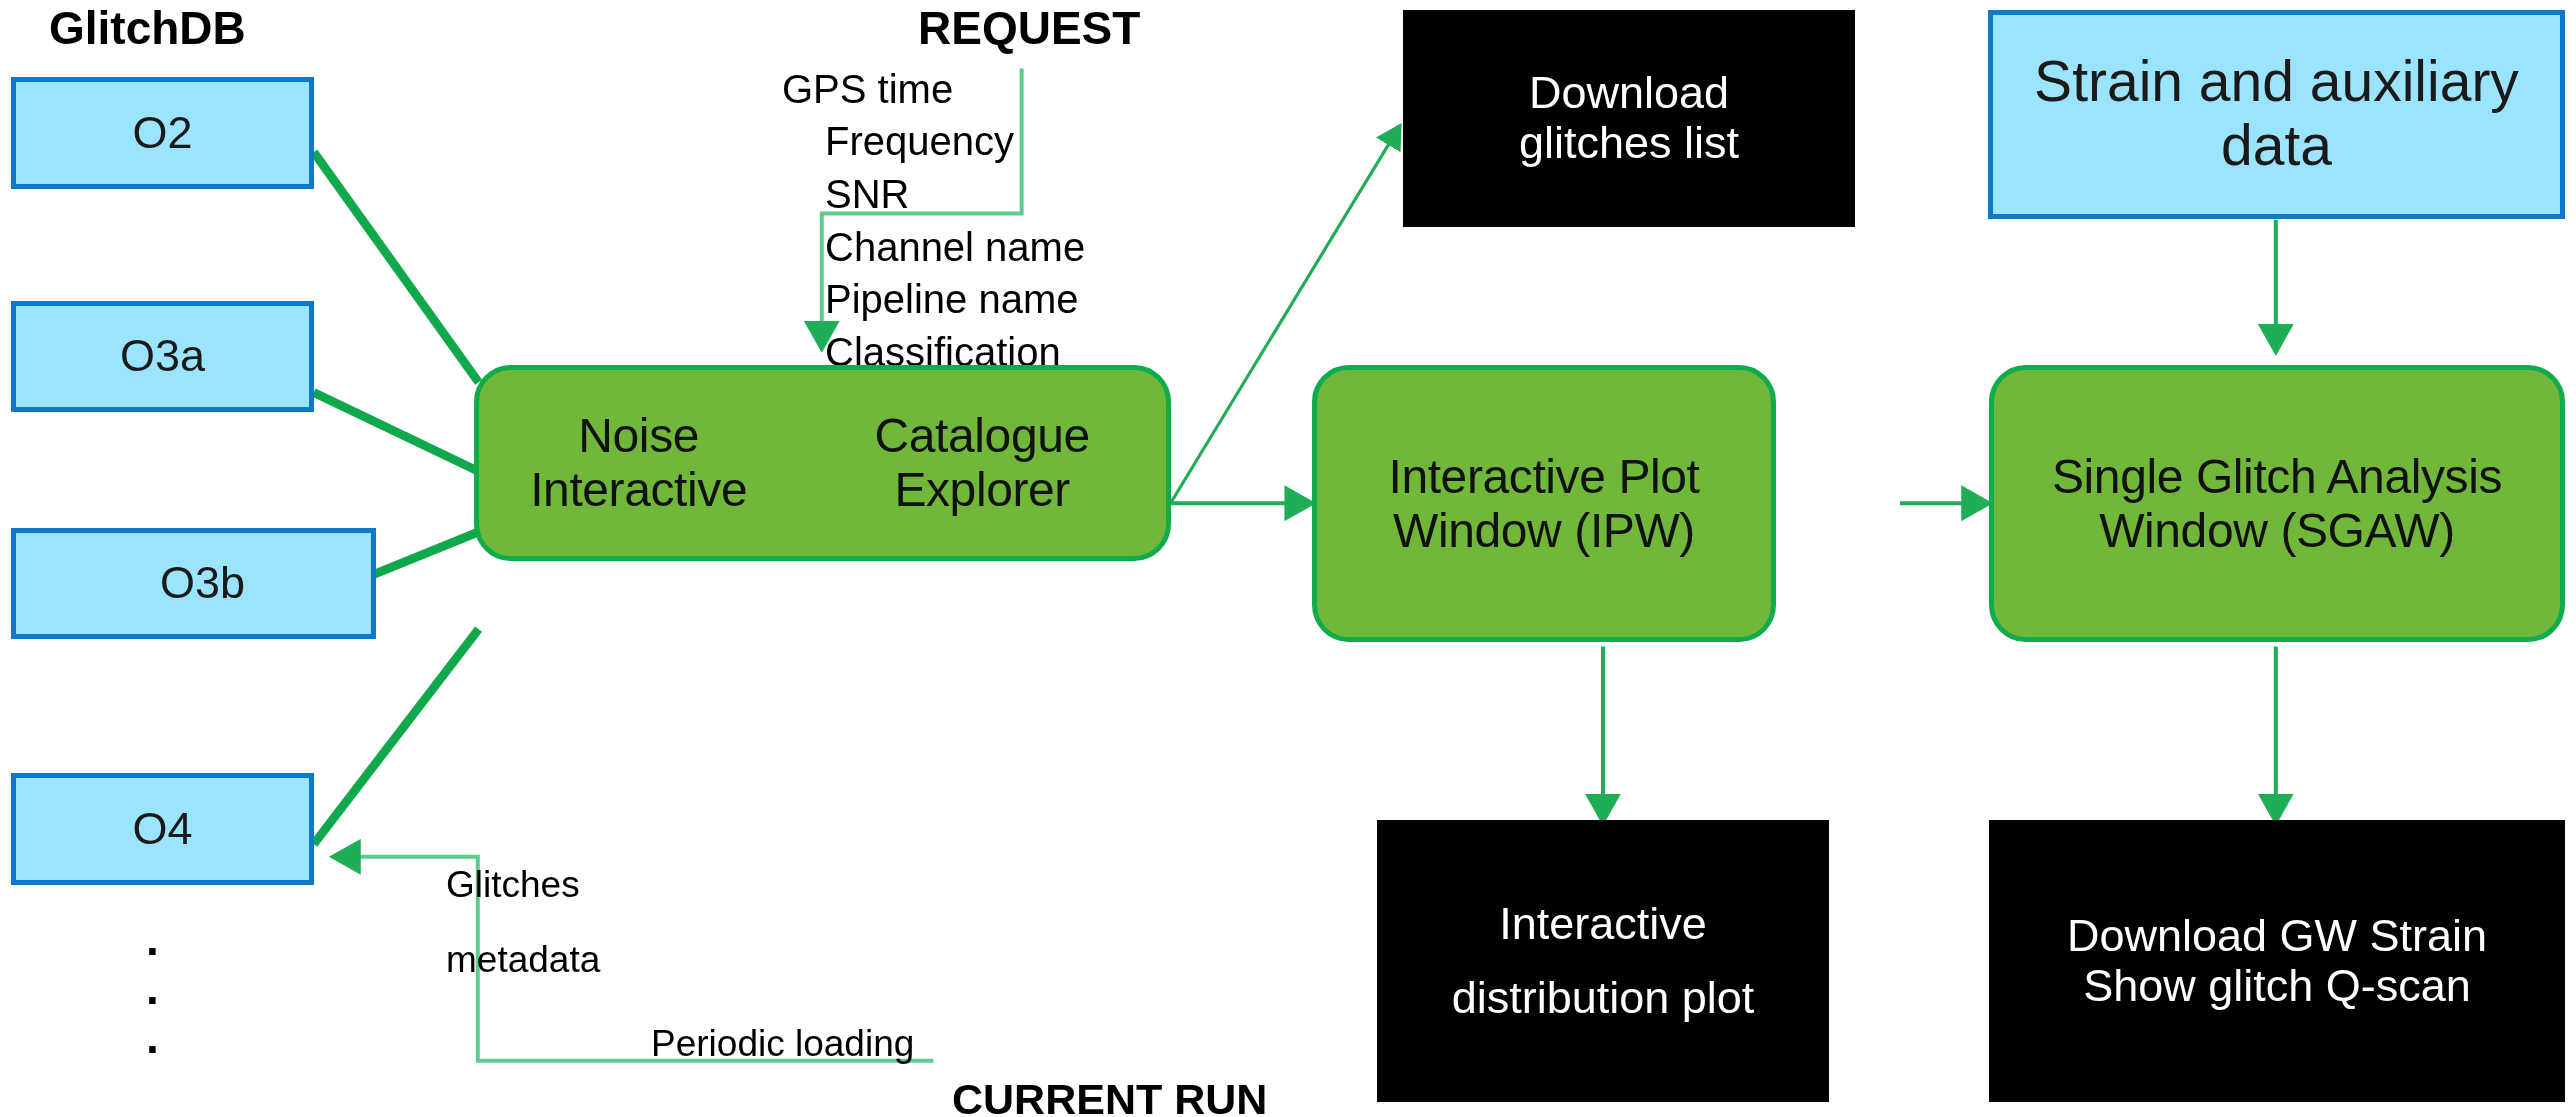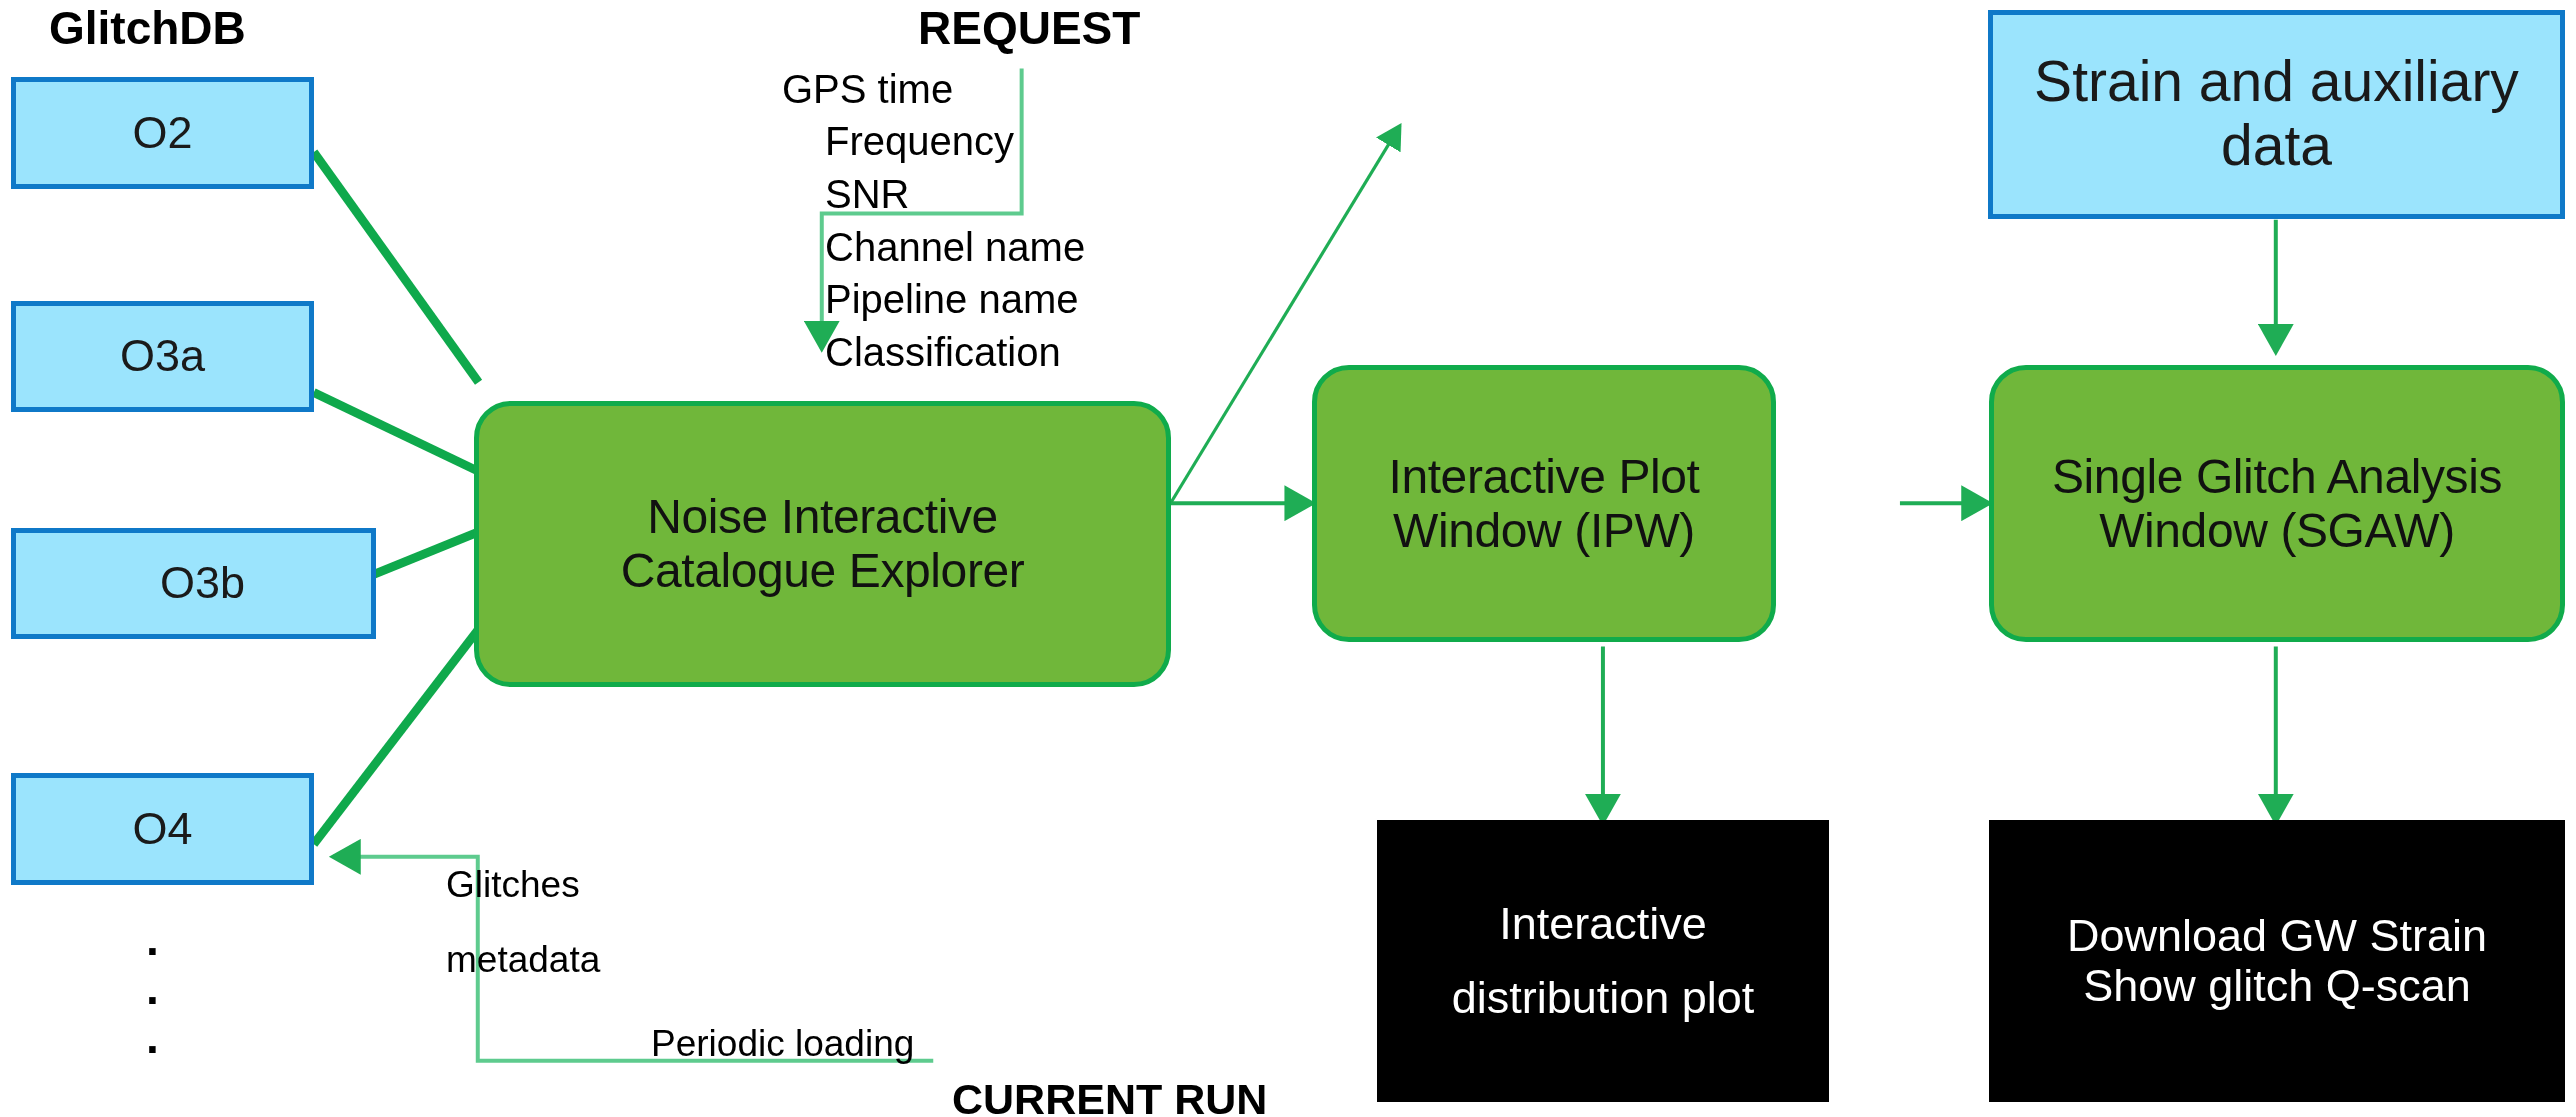--- a/index.html
+++ b/index.html
@@ -121,25 +121,29 @@
 
   <div class="lbl hdr" style="left:918px;top:1.6px;">REQUEST</div>
 
   <div class="lbl req-item" style="left:782px;top:67px;">GPS time</div>
   <div class="lbl req-item" style="left:825px;top:119px;">Frequency</div>
   <div class="lbl req-item" style="left:825px;top:172px;">SNR</div>
   <div class="lbl req-item" style="left:825px;top:225px;">Channel name</div>
   <div class="lbl req-item" style="left:825px;top:277px;">Pipeline name</div>
   <div class="lbl req-item" style="left:825px;top:330px;">Classification</div>
 
-  <div class="node green" style="left:474px;top:365px;width:697px;height:286px;flex-direction:column;margin-top:36px;">
+  <div class="node green" style="left:474px;top:365px;width:697px;height:196px;flex-direction:row;">
     <span>Noise Interactive</span>
     <span>Catalogue Explorer</span>
   </div>
 
+  <div class="node black" style="left:1403px;top:9.6px;width:452px;height:217px;flex-direction:column;">
+    <span>Download</span>
+    <span>glitches list</span>
+  </div>
 
   <div class="node blue" style="left:1988px;top:9.6px;width:577px;height:209px;flex-direction:column;font-size:57px;">
     <span>Strain and auxiliary</span>
     <span>data</span>
   </div>
 
   <div class="node green" style="left:1312px;top:365px;width:464px;height:277px;flex-direction:column;">
     <span>Interactive Plot</span>
     <span>Window  (IPW)</span>
   </div>

